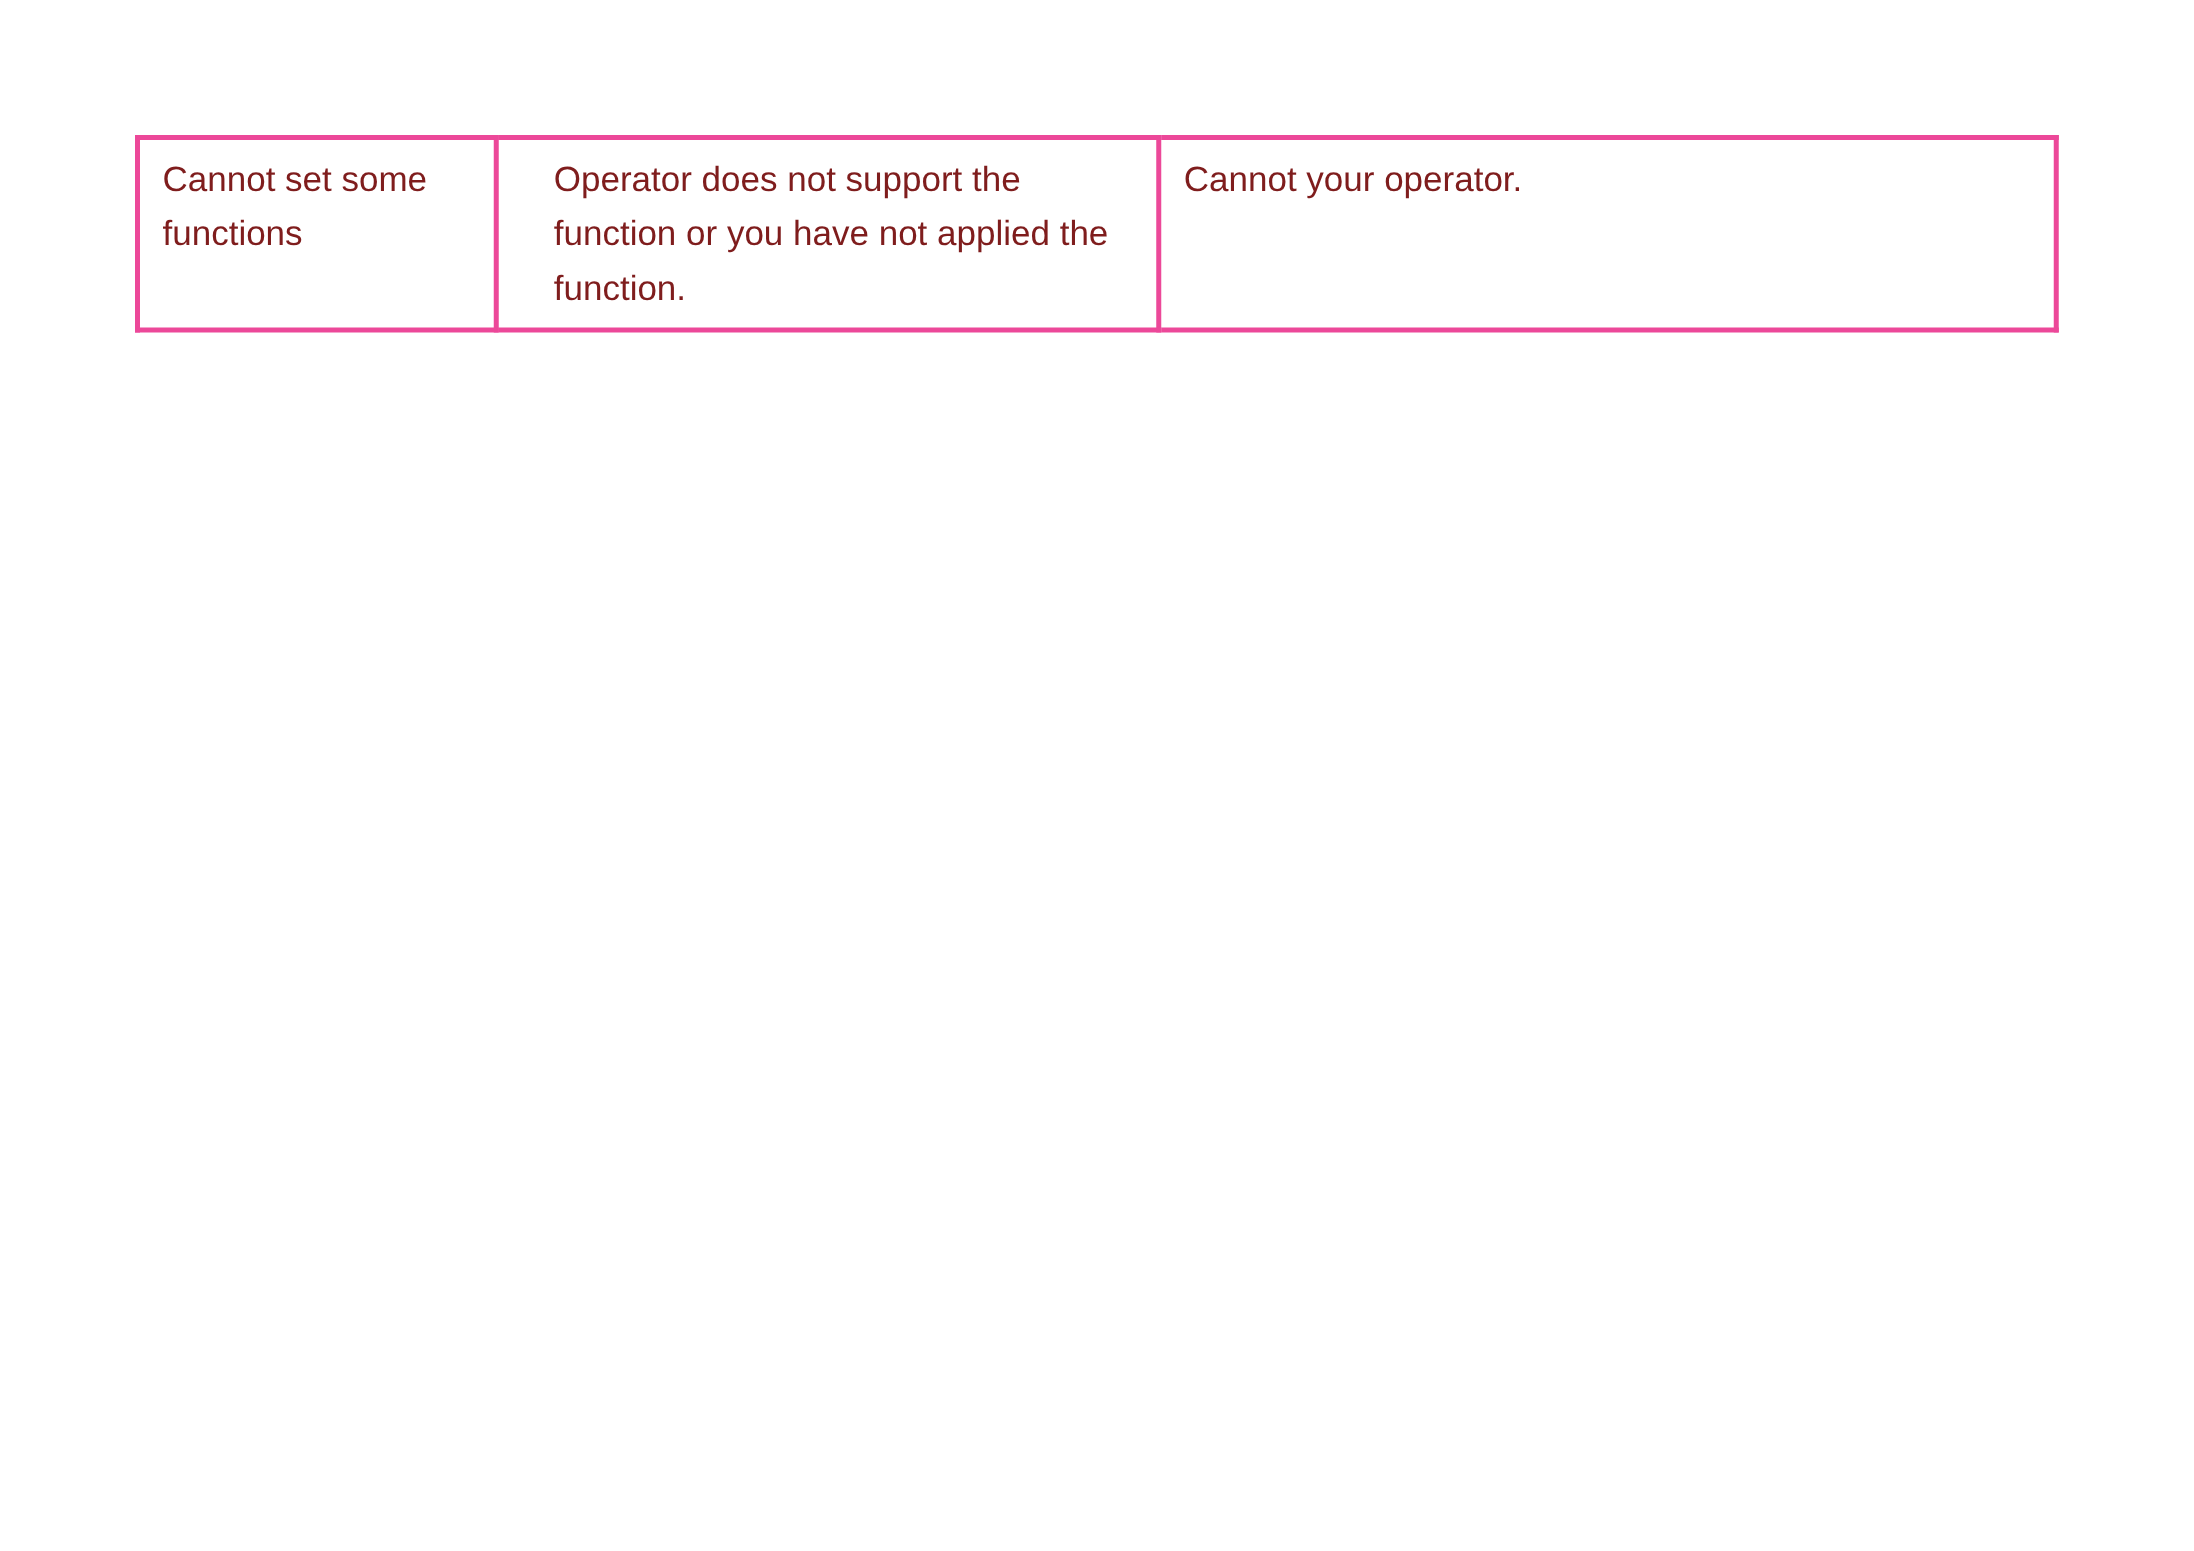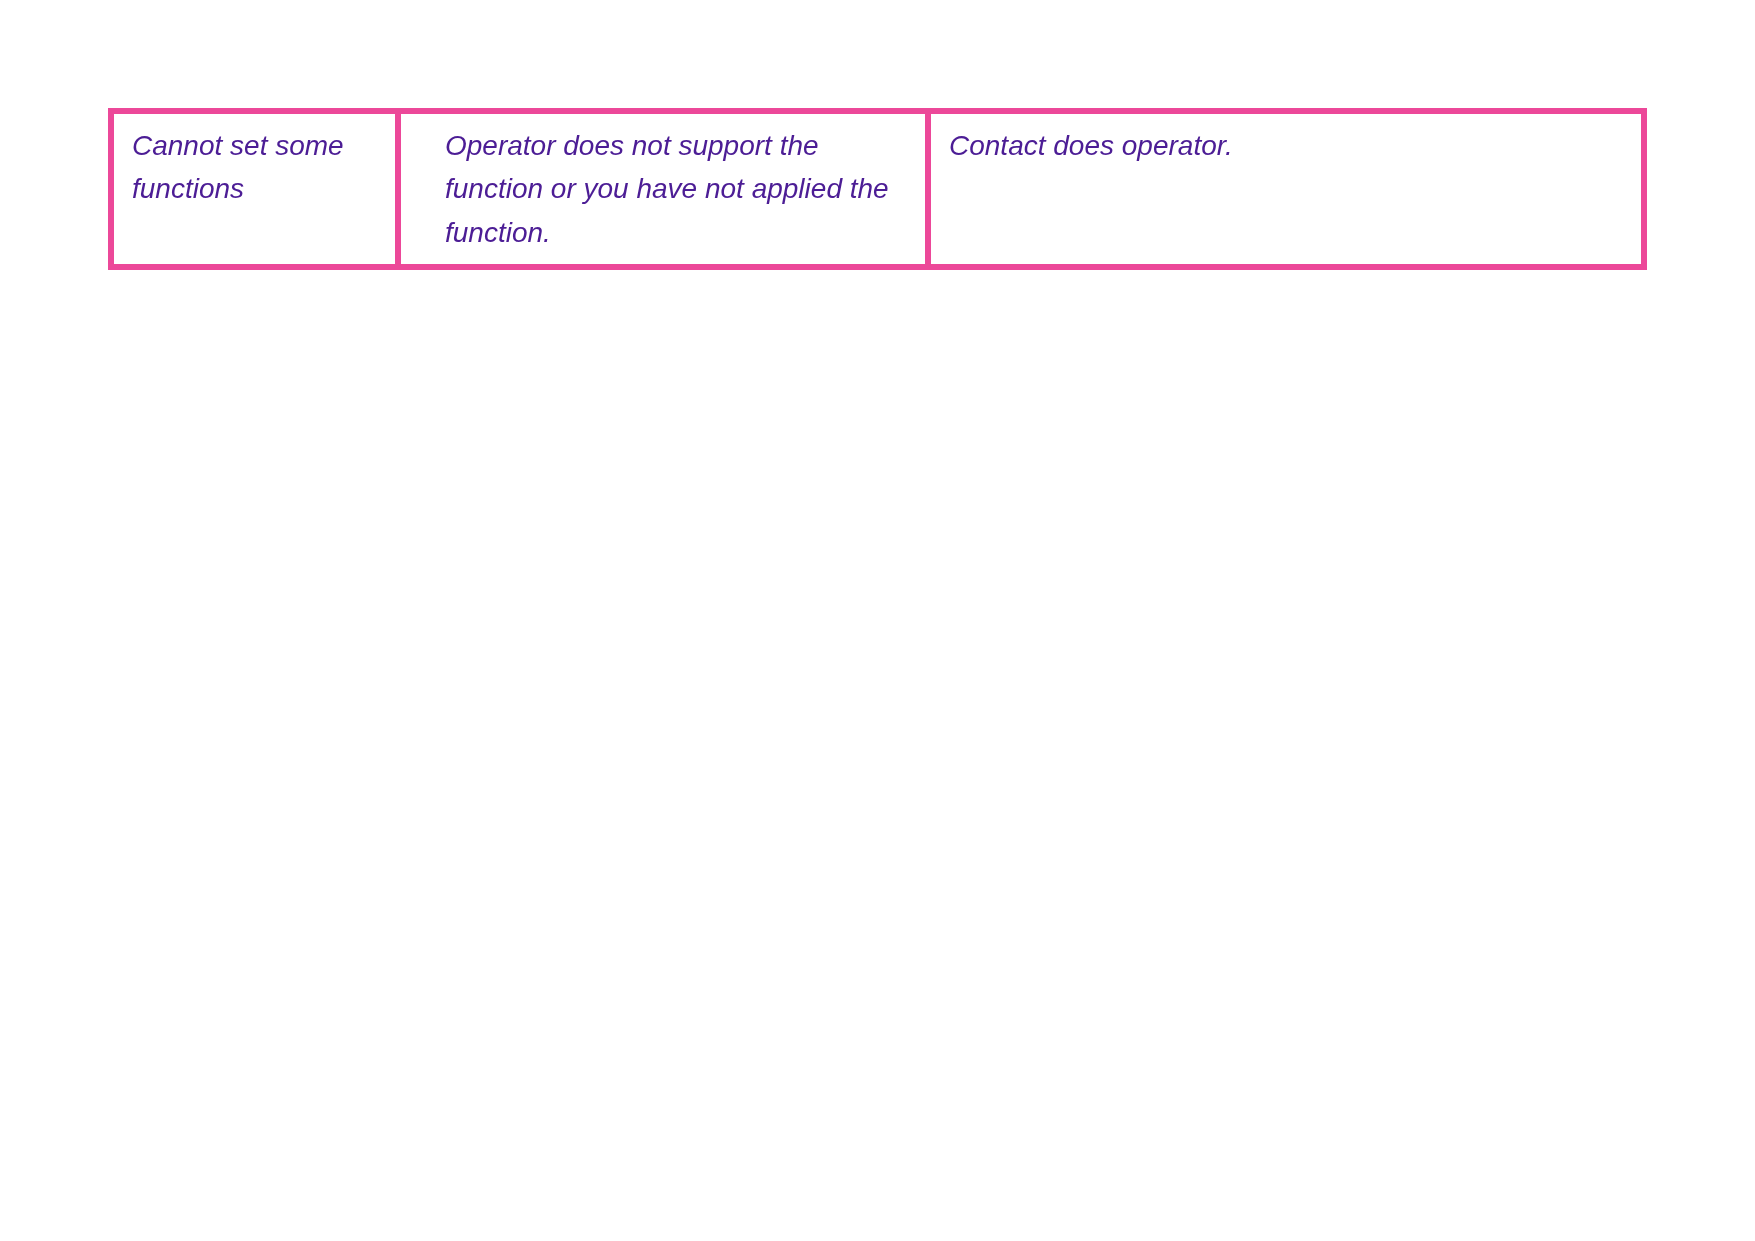--- a/index.html
+++ b/index.html
@@ -13,43 +13,42 @@
       width: 1755px;
       height: 1241px;
       padding: 108px 108px 0 108px;
     }
     table {
       border-collapse: collapse;
       width: 100%;
       table-layout: fixed;
     }
     td {
-      border: 6px solid #ec4899;
+      border: 4px solid #ec4899;
       padding: 10px 18px;
       vertical-align: top;
       font-size: 28px;
       line-height: 1.55;
-      color: #4c1d95;
-      font-style: italic;
+      color: #7f1d1d;
     }
     td.col1 {
       width: 287px;
     }
     td.col2 {
       width: 530px;
       padding-left: 44px;
     }
     td.col3 {
       width: auto;
     }
   </style>
 </head>
 <body>
 
 <table>
   <tbody>
     <tr>
       <td class="col1">Cannot set some functions</td>
       <td class="col2">Operator does not support the function or you have not applied the function.</td>
-      <td class="col3">Contact does operator.</td>
+      <td class="col3">Cannot your operator.</td>
     </tr>
   </tbody>
 </table>
 
 </body></html>

